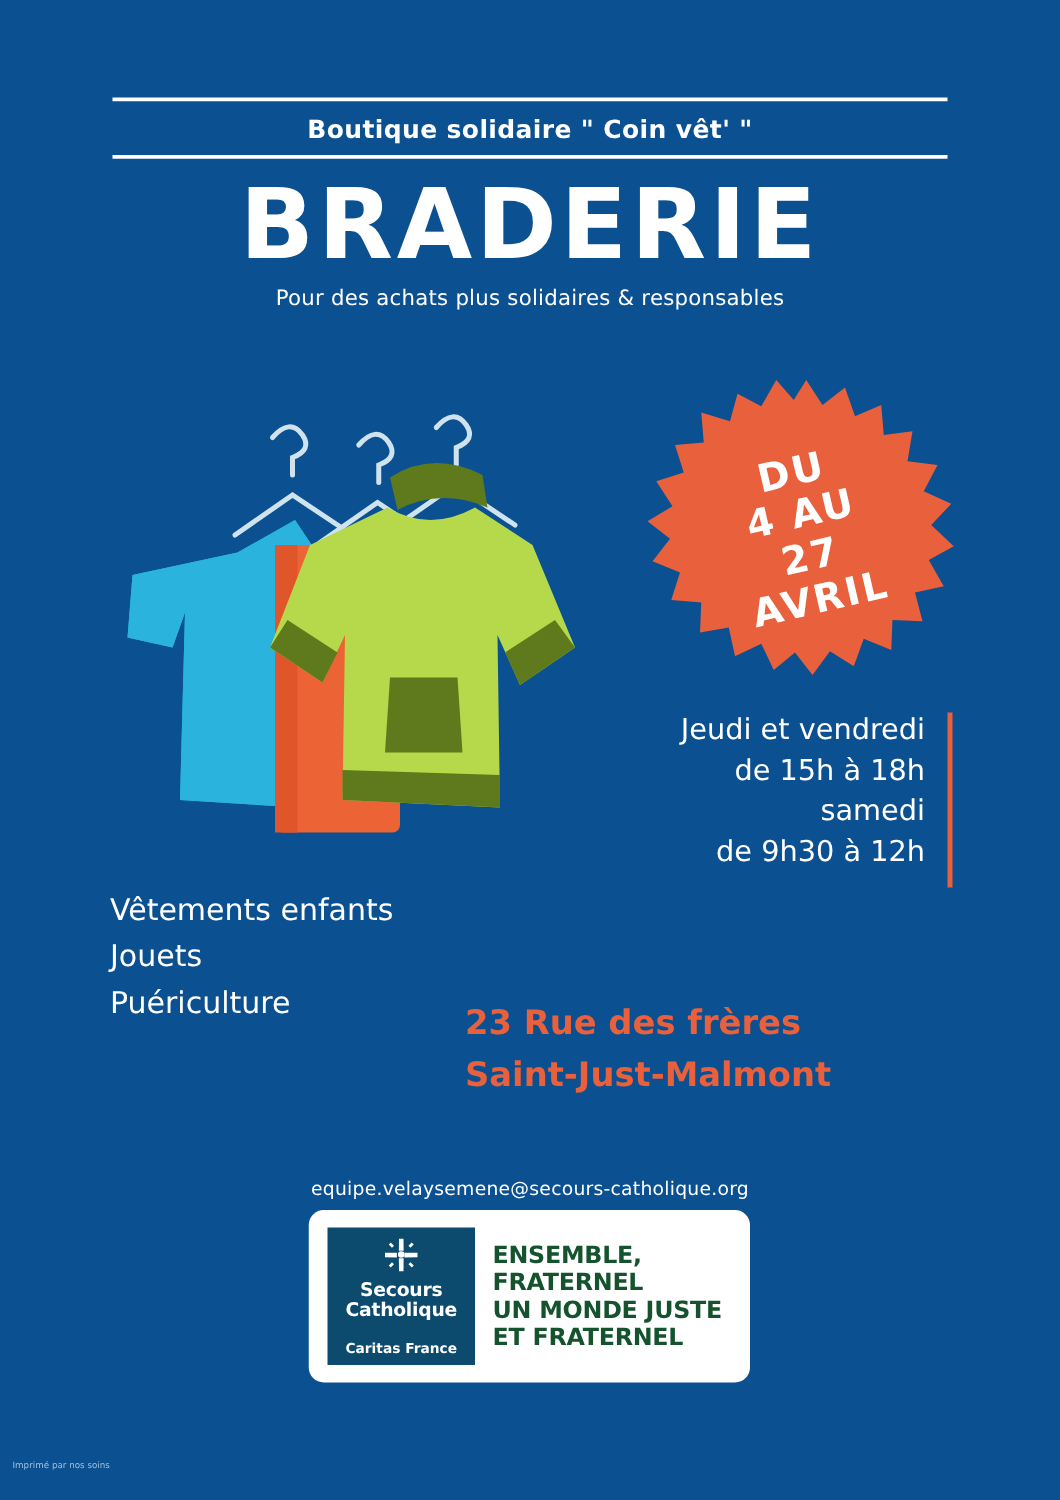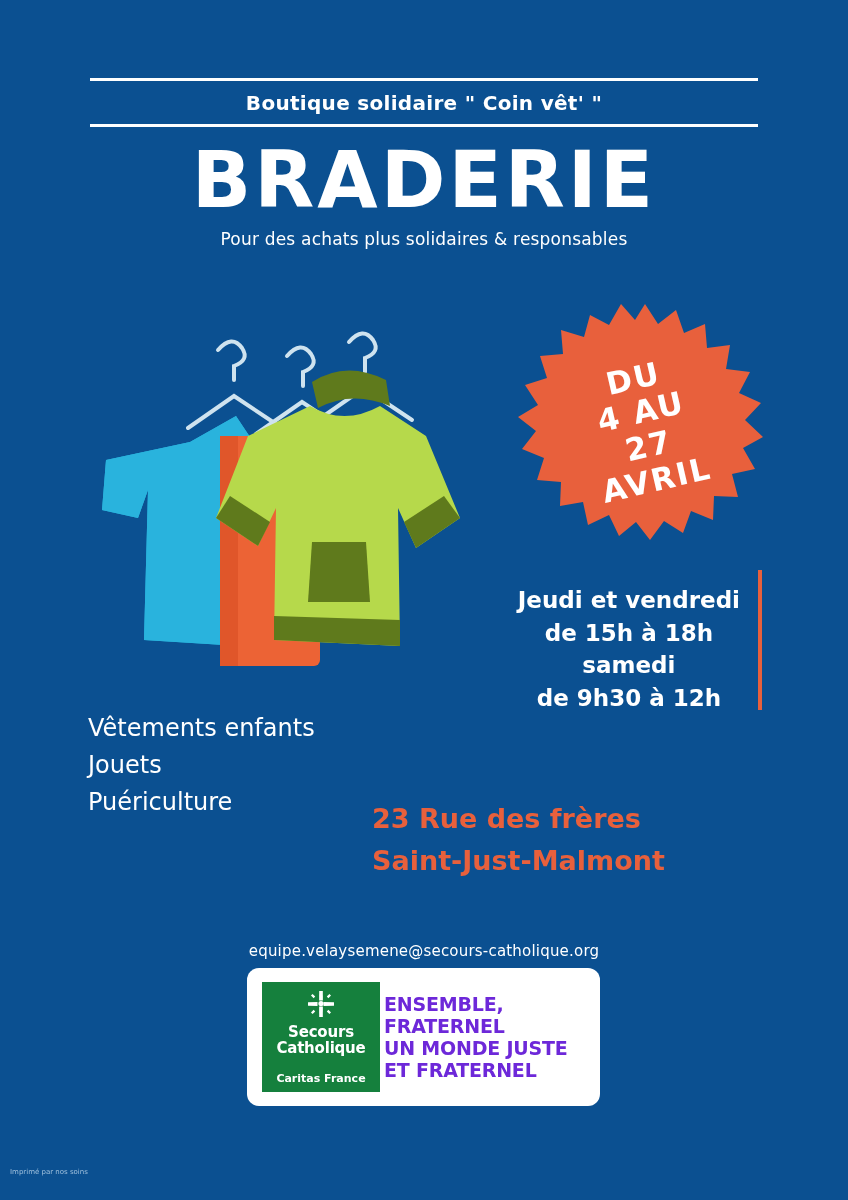--- a/index.html
+++ b/index.html
@@ -94,25 +94,25 @@
     transform: rotate(-13deg);
     letter-spacing: 2px;
     text-align: center;
     pointer-events: none;
   }
 
   
   .hours {
     position: absolute;
     right: 92px;
-    top: 584px;
-    text-align: center;
+    top: 568px;
+    text-align: right;
     color: #ffffff;
     font-size: 23px;
-    font-weight: bold;
+    font-weight: normal;
     line-height: 1.42;
     padding-right: 16px;
   }
   .hours-bar {
     position: absolute;
     right: 86px;
     top: 570px;
     width: 4px;
     height: 140px;
     background: #e8603c;
@@ -160,21 +160,21 @@
     height: 138px;
     background: #ffffff;
     border-radius: 12px;
     display: flex;
     align-items: center;
   }
   .logo-left {
     width: 118px;
     height: 110px;
     margin-left: 15px;
-    background: #15803d;
+    background: #0c4a6e;
     display: flex;
     flex-direction: column;
     align-items: center;
     justify-content: center;
   }
   .logo-cross {
     margin-bottom: 2px;
   }
   .logo-name {
     color: #ffffff;
@@ -185,22 +185,22 @@
     letter-spacing: -0.2px;
   }
   .logo-sub {
     color: #ffffff;
     font-size: 11px;
     font-weight: bold;
     margin-top: 16px;
     text-align: center;
   }
   .logo-slogan {
-    margin-left: 4px;
-    color: #6d28d9;
+    margin-left: 14px;
+    color: #14532d;
     font-size: 19px;
     font-weight: bold;
     line-height: 1.16;
     letter-spacing: -0.2px;
   }
 
   
   .footnote {
     position: absolute;
     left: 10px;

